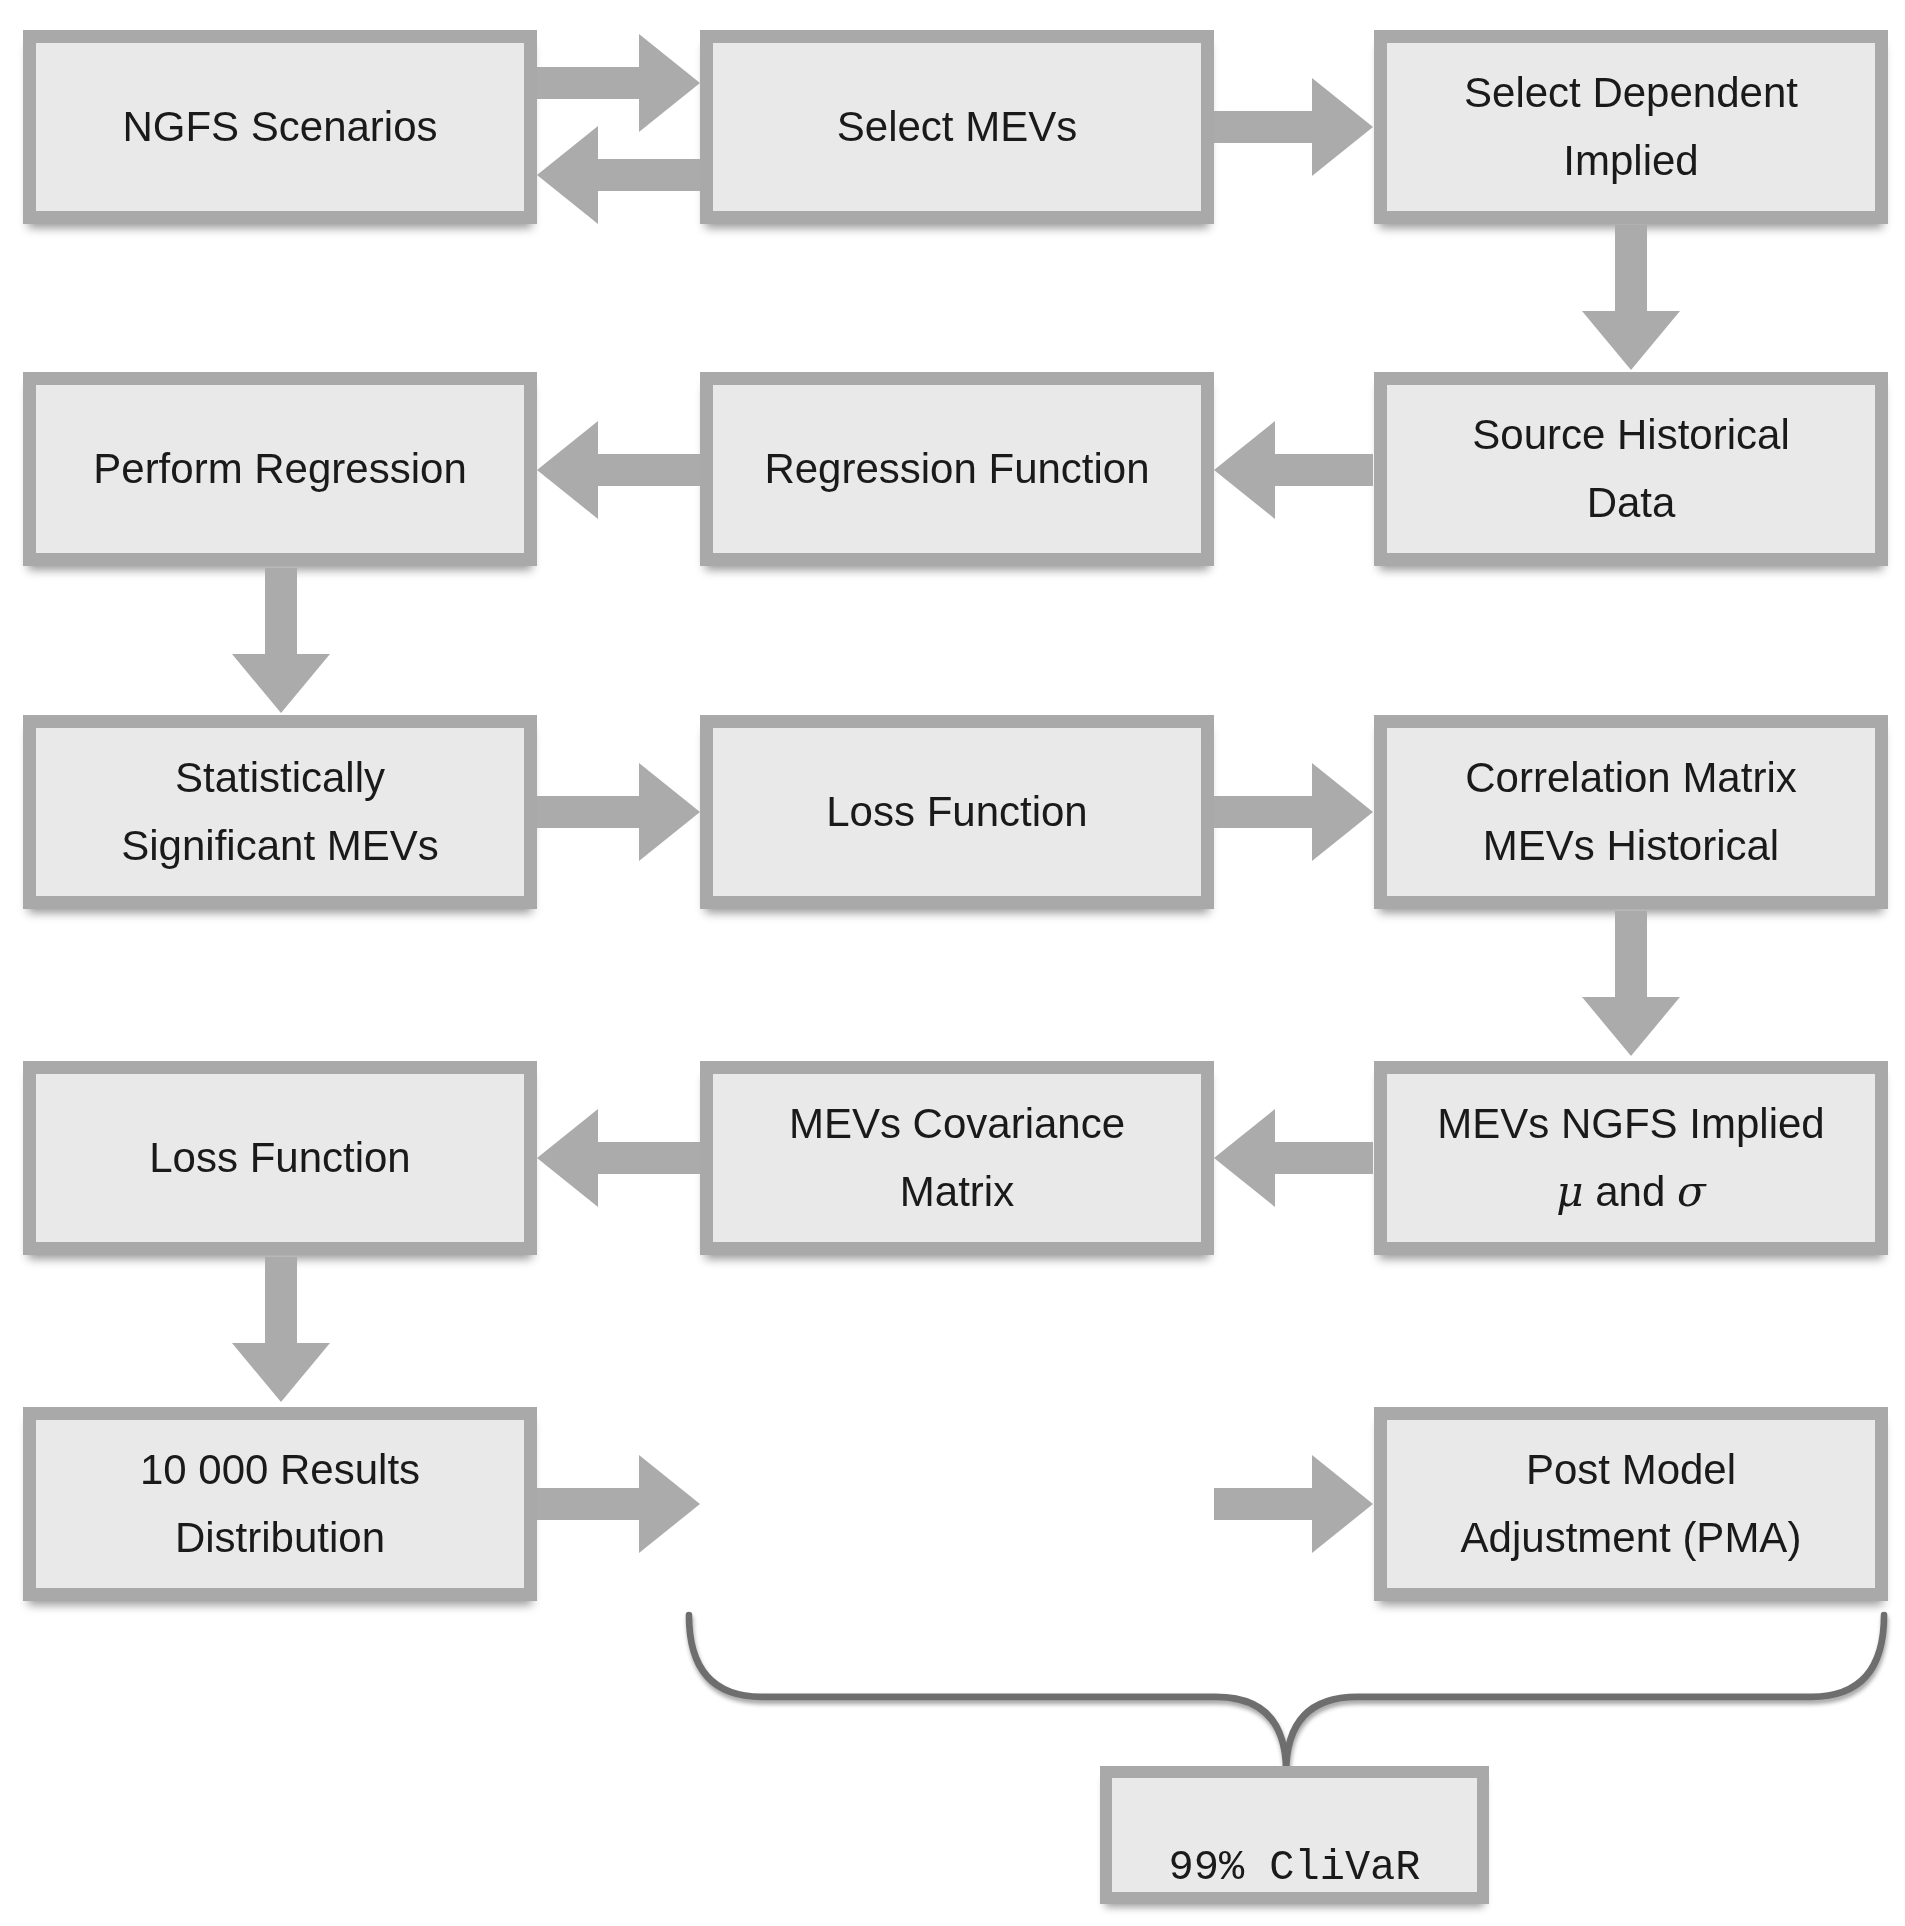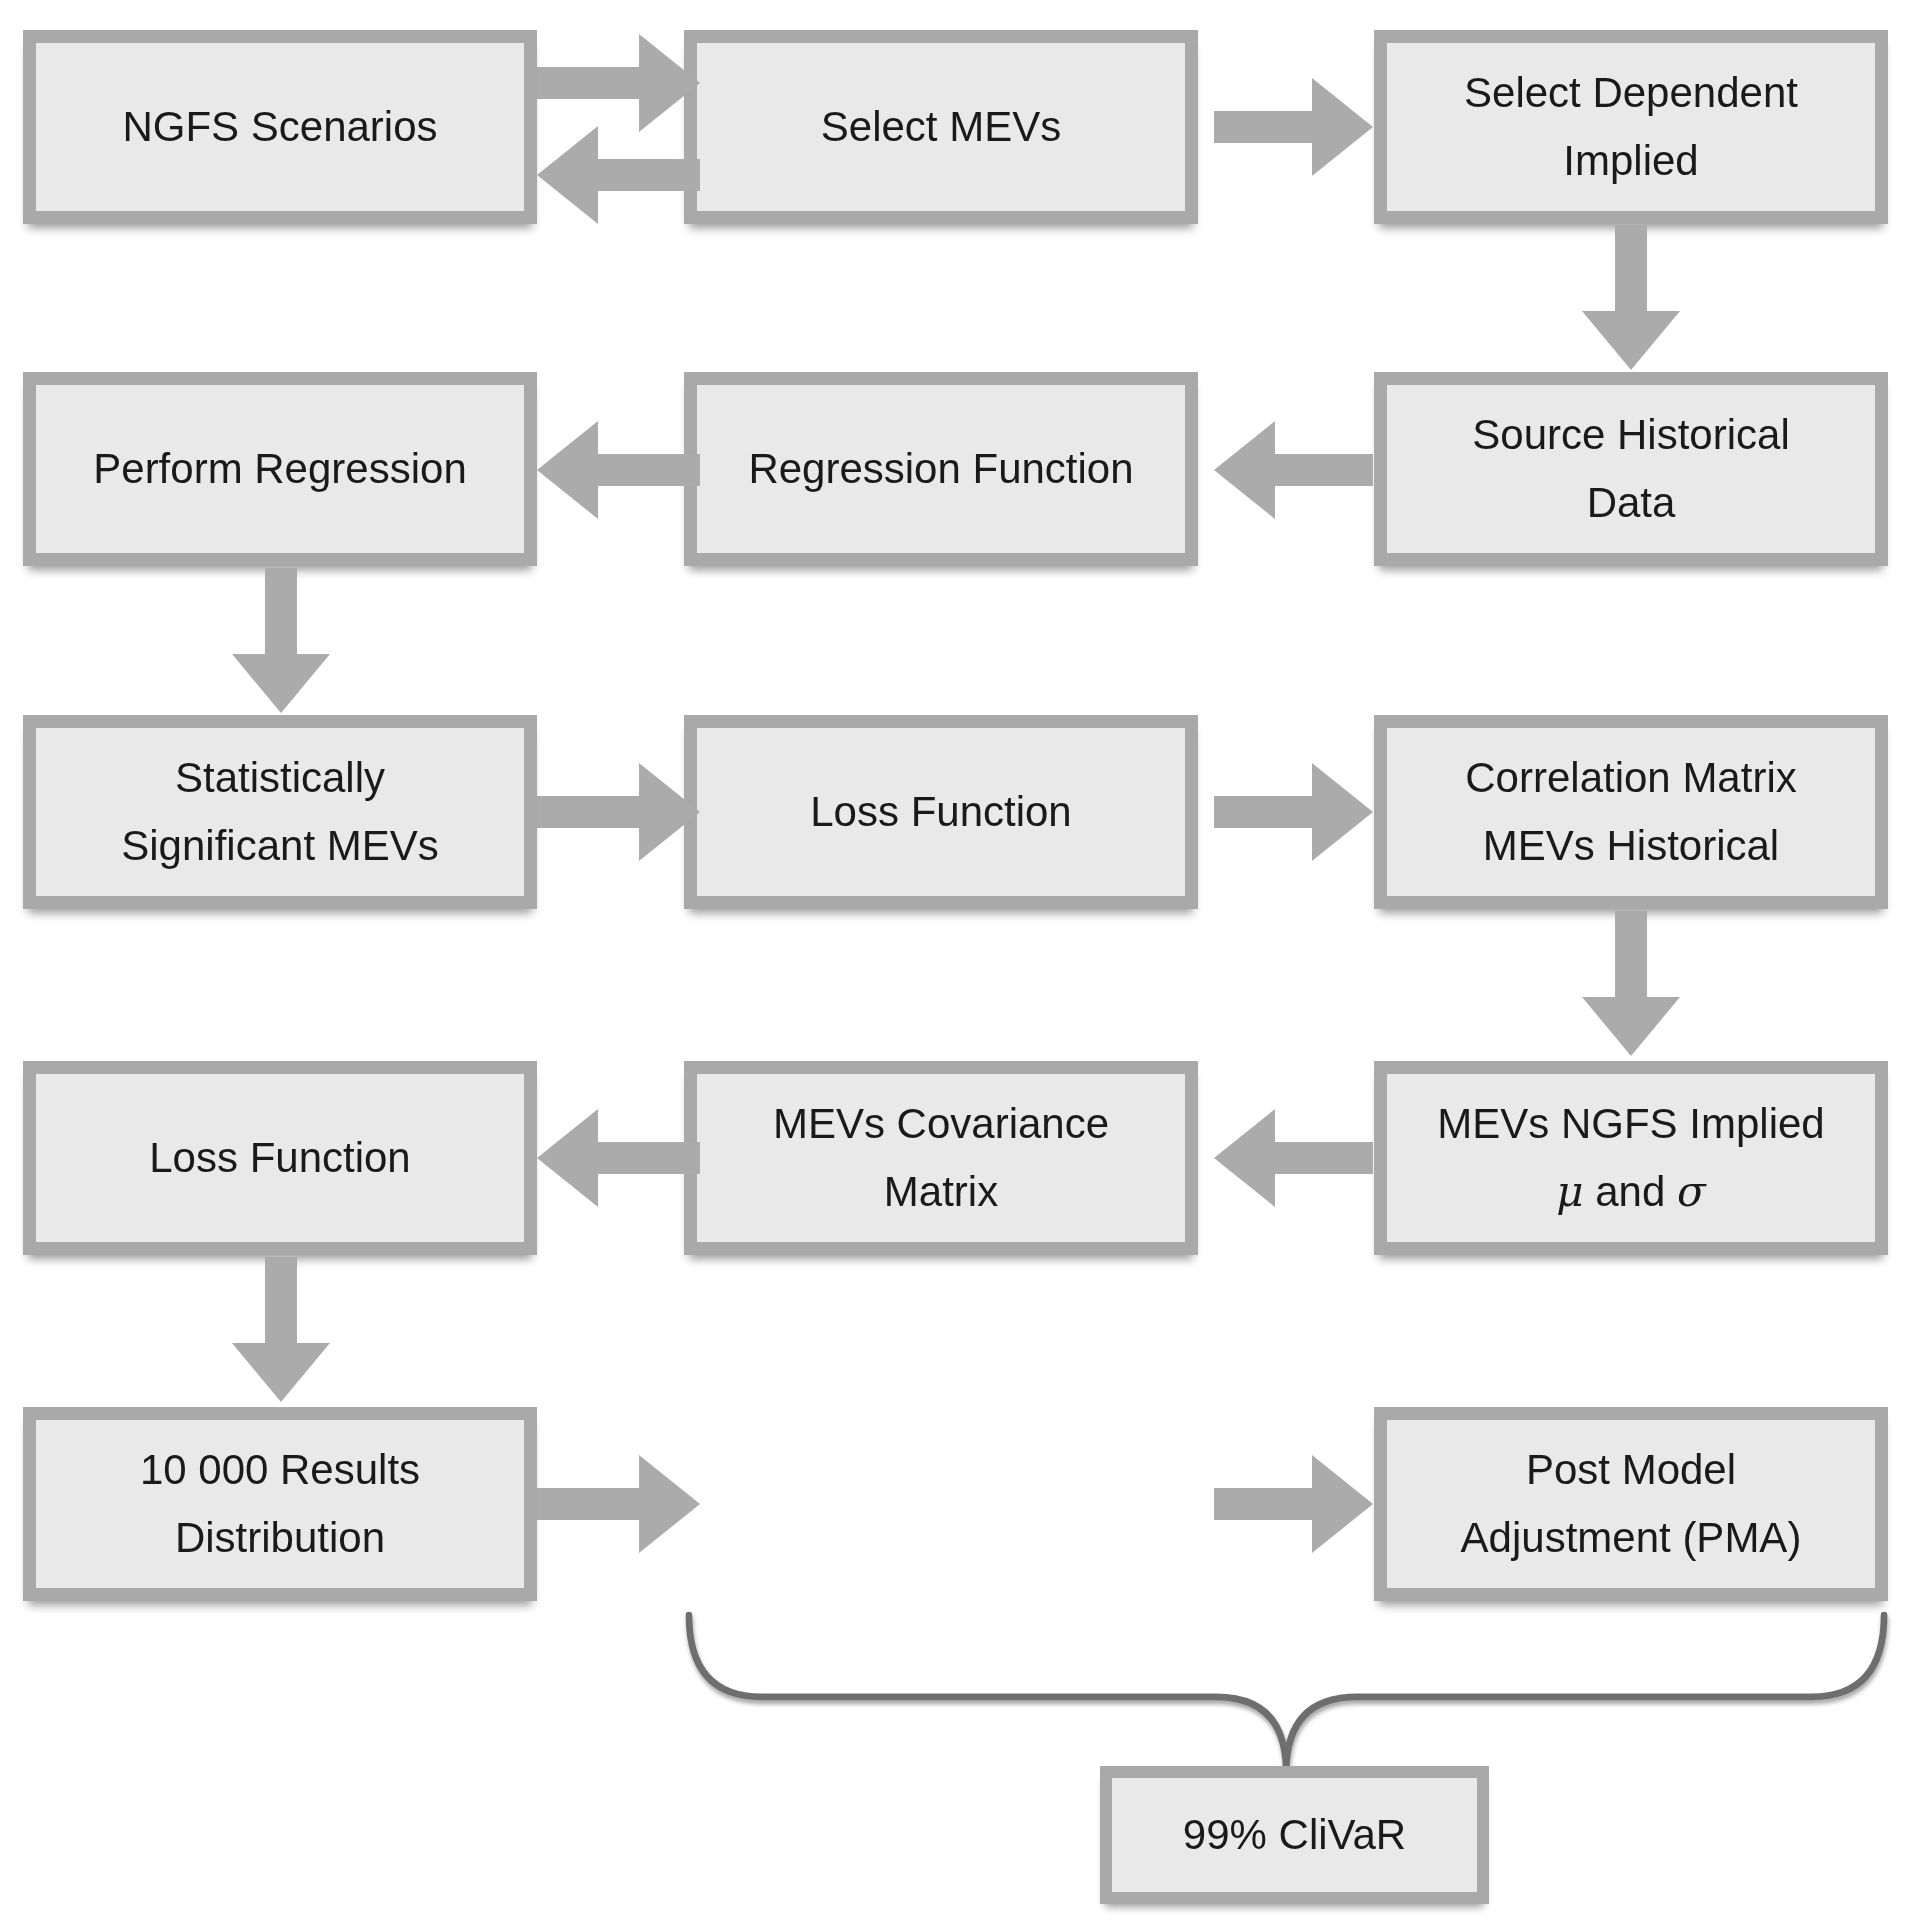--- a/index.html
+++ b/index.html
@@ -17,43 +17,44 @@
     background:var(--box-fill,#e9e9e9);
     border:13px solid var(--box-border,#a9a9a9);
     box-sizing:border-box;
     display:flex;flex-direction:column;justify-content:center;align-items:center;
     text-align:center;
     font-size:42px;line-height:1.62;
     box-shadow:0 9.2px 9.2px -5.3px rgba(0,0,0,0.40);
   }
   .line{display:block;white-space:nowrap;}
   .math{font-family:"DejaVu Serif","Liberation Serif",serif;font-style:italic;}
-  .c1{left:23px}.c2{left:684px}.c3{left:1374px}
+  .c1{left:23px}.c2{left:700px}.c3{left:1374px}
   .r1{top:30px}.r2{top:372px}.r3{top:715px}.r4{top:1061px}.r5{top:1407px}
 
   .arrow-h{position:absolute;height:99px;display:flex;align-items:center;}
   .arrow-h.rev{flex-direction:row-reverse;}
   .arrow-v{position:absolute;width:99px;height:145px;display:flex;flex-direction:column;align-items:center;}
   .shaft-h{height:32px;flex:1;background:var(--arrow,#ababab);}
   .shaft-v{width:32px;flex:1;background:var(--arrow,#ababab);}
   .head-right{width:0;height:0;border-top:49px solid transparent;border-bottom:49px solid transparent;border-left:61px solid var(--arrow,#ababab);}
   .head-left{width:0;height:0;border-top:49px solid transparent;border-bottom:49px solid transparent;border-right:61px solid var(--arrow,#ababab);}
   .head-down{width:0;height:0;border-left:49px solid transparent;border-right:49px solid transparent;border-top:59px solid var(--arrow,#ababab);}
 
   .brace-svg{position:absolute;left:685px;top:1611px;filter:drop-shadow(1.3px 4px 2px rgba(0,0,0,0.35));}
   .brace-path{fill:none;stroke:var(--brace,#6e6e6e);stroke-width:10;stroke-linecap:round;}
 
   .final-node{
     position:absolute;left:1100px;top:1766px;width:389px;height:138px;
     background:var(--box-fill,#e9e9e9);
     border:12px solid var(--box-border,#a9a9a9);
     box-sizing:border-box;
-    display:flex;justify-content:center;align-items:center;
+    display:flex;justify-content:center;align-items:flex-end;
     font-size:42px;
     box-shadow:0 8px 8px -4.6px rgba(0,0,0,0.40);
+    font-family:Liberation Mono, monospace;
   }
 </style>
 </head>
 <body>
 
 <div class="canvas">
 
   <div class="node r1 c1">
     <span class="line">NGFS Scenarios</span>
   </div>

